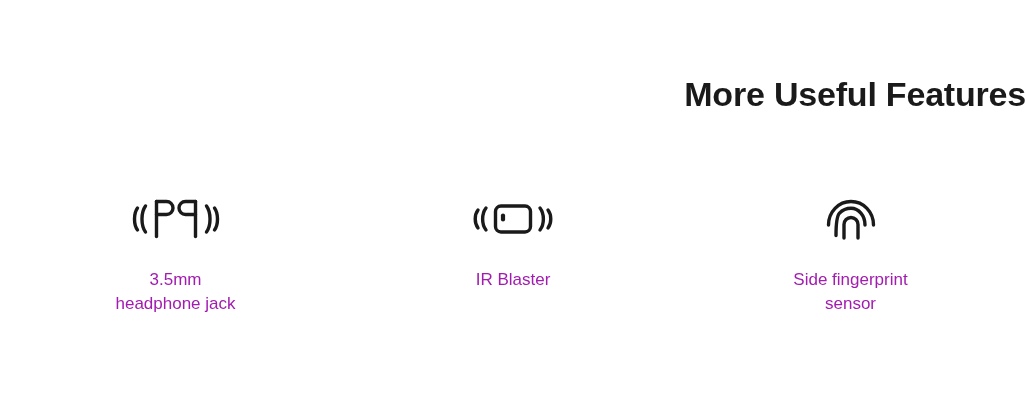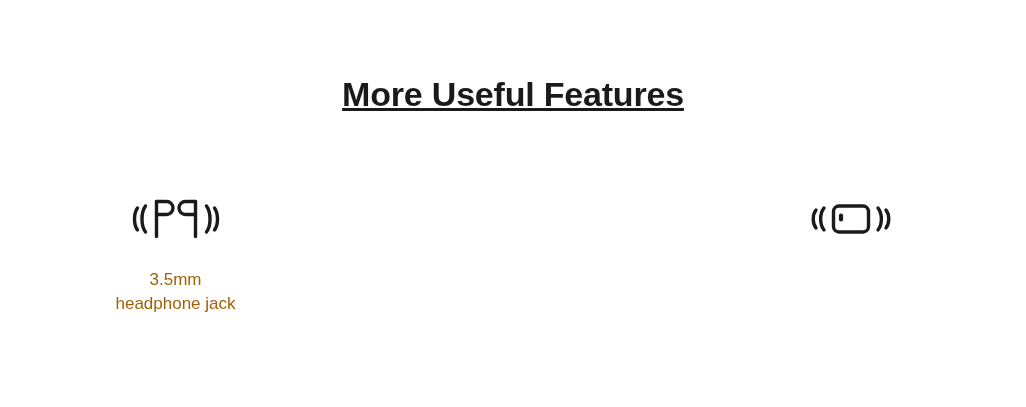--- a/index.html
+++ b/index.html
@@ -17,27 +17,26 @@
     position: relative;
     width: 1026px;
     height: 407px;
     background: #ffffff;
   }
   .section-title {
     position: absolute;
     top: 74px;
     left: 0;
     width: 1026px;
-    text-align: center;
+    text-align: right;
     font-size: 34px;
     font-weight: bold;
     letter-spacing: -0.2px;
     color: #1a1a1a;
     line-height: 40px;
-    text-decoration: underline;
   }
   .features-row {
     position: absolute;
     top: 188px;
     left: 63px;
     width: 900px;
     display: flex;
     flex-direction: row;
     align-items: flex-start;
     justify-content: space-between;
@@ -52,21 +51,21 @@
     height: 62px;
     display: flex;
     align-items: center;
     justify-content: center;
   }
   .feature-label {
     margin-top: 18px;
     text-align: center;
     font-size: 17px;
     line-height: 24px;
-    color: #a16207;
+    color: #a21caf;
     white-space: pre-line;
   }
   svg { display: block; }
 </style>
 </head>
 <body>
 
 <div class="page">
 
   <div class="section-title">More Useful Features</div>
@@ -102,18 +101,33 @@
           <path d="M18 11 C13.5 16.8 13.5 27.2 18 33"></path>
 
           <rect x="27.5" y="9" width="35" height="26" rx="5.5" ry="5.5"></rect>
 
           <path d="M35 18.5 L35 22.5" stroke-width="4.2"></path>
 
           <path d="M72 11 C76.5 16.8 76.5 27.2 72 33"></path>
           <path d="M80 13 C83.7 17.8 83.7 26.2 80 31"></path>
         </svg>
       </div>
+      <div class="feature-label">IR Blaster</div>
     </div>
 
+    <div class="feature">
+      <div class="feature-icon">
+        <svg width="52" height="46" viewBox="0 0 52 46" fill="none" stroke="#1a1a1a" stroke-width="3.4" stroke-linecap="round" stroke-linejoin="round">
+
+          <path d="M3.5 29 C3.5 16 13.5 5.5 26 5.5 C38.5 5.5 48.5 16 48.5 29"></path>
+
+          <path d="M11 39.5 C11 39.5 11 21 14.5 17.2 C17.5 13.9 21.4 12.2 26 12.2 C33.8 12.2 40 19.7 40 29"></path>
+
+          <path d="M19 42 L19 28.5 A7 7 0 0 1 33 28.5 L33 42"></path>
+        </svg>
+      </div>
+      <div class="feature-label">Side fingerprint
+sensor</div>
+    </div>
 
 
   </div>
 </div>
 
 </body></html>

